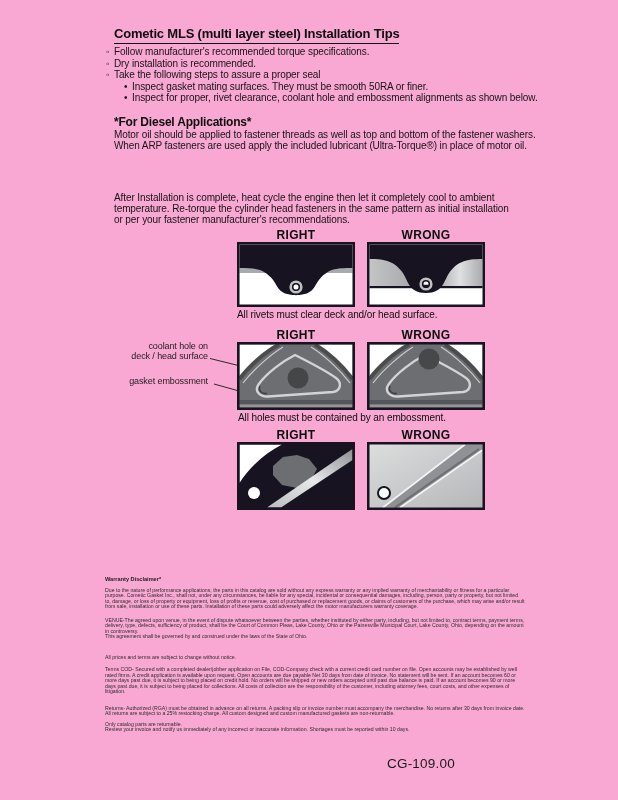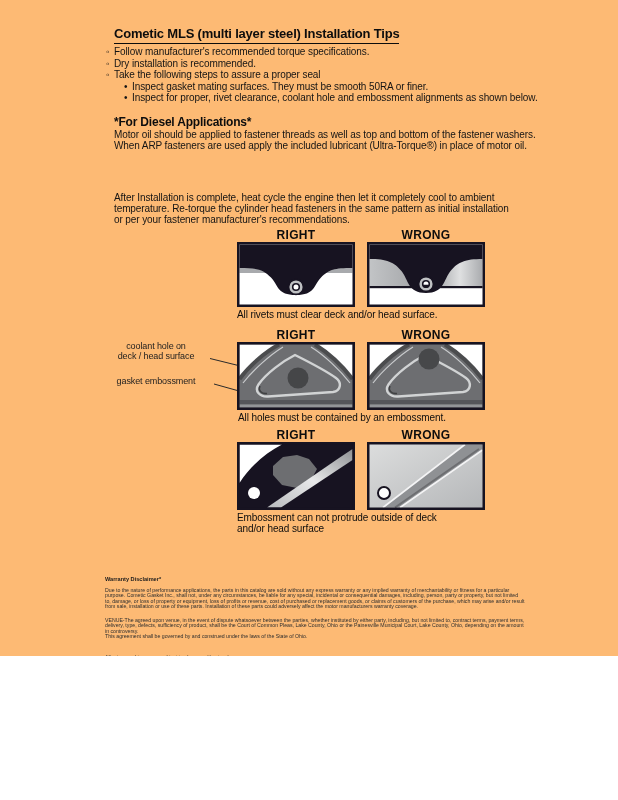--- a/index.html
+++ b/index.html
@@ -1,17 +1,17 @@
 <!DOCTYPE html>
 <html><head>
 <meta charset="utf-8">
 <style>
   html,body{margin:0;padding:0;background:#ffffff;}
   .page{
-    position:relative;width:618px;height:656px;background:#fdba74;
+    position:relative;width:618px;height:800px;background:#f9a8d4;
     font-family:"Liberation Sans","DejaVu Sans",sans-serif;color:#141414;overflow:hidden;
   }
   .abs{position:absolute;}
   .preline{white-space:pre-line;}
 
   .title{
     left:114px;top:26px;font-size:13px;font-weight:bold;letter-spacing:-0.2px;
     border-bottom:1.8px solid #0c0c0c;padding-bottom:1.5px;color:#0d0d0d;
   }
   .bullets{left:106px;top:46px;font-size:10px;letter-spacing:-0.1px;}
@@ -26,21 +26,21 @@
   .dlabel{width:118px;text-align:center;font-size:12px;font-weight:bold;letter-spacing:0.3px;color:#0d0d0d;}
   .lab-r1{top:228px;} .lab-r2{top:328px;} .lab-r3{top:428px;}
   .col-right{left:237px;} .col-wrong{left:367px;}
 
   .panel{width:118px;}
   .pan-r1{top:242px;} .pan-r2{top:342px;} .pan-r3{top:442px;}
 
   .caption{font-size:10px;letter-spacing:-0.1px;color:#0d0d0d;line-height:10.5px;}
   .cap-r1{left:237px;top:310px;} .cap-r2{left:238px;top:413px;} .cap-r3{left:237px;top:513px;}
 
-  .ann{width:104px;text-align:center;font-size:9px;line-height:9.6px;color:#1e1e1e;letter-spacing:-0.1px;}
+  .ann{width:104px;text-align:right;font-size:9px;line-height:9.6px;color:#1e1e1e;letter-spacing:-0.1px;}
   .ann-coolant{left:104px;top:342px;} .ann-emboss{left:104px;top:377px;}
   .leaders{left:205px;top:350px;}
 
   .legal{left:105px;top:577px;width:420px;font-size:5.2px;line-height:5.5px;color:#2e2e2e;}
   .legal .lh{font-size:5.6px;font-weight:bold;margin:0 0 5px 0;color:#1c1c1c;}
   .legal p{margin:0 0 6px 0;}
   .legal p.mb0{margin-bottom:0;} .legal p.mb8{margin-bottom:8px;} .legal p.mb15{margin-bottom:15px;}
   .legal p.mb7{margin-bottom:7px;} .legal p.mb11{margin-bottom:11px;} .legal p.mb5{margin-bottom:5px;}
 
   .footer{left:387px;top:756px;font-size:13.5px;letter-spacing:0.2px;color:#1a1a1a;}
@@ -192,22 +192,20 @@
     </defs>
     <rect x="2" y="2" width="114" height="64" fill="url(#g3w)"></rect>
     <path d="M16,65.5 L98,2.5 L115.5,2.5 L115.5,8 L33,65.5 Z" fill="#8f9194"></path>
     <path d="M16,65.5 L98,2.5" stroke="#f4f4f5" stroke-width="1.6" fill="none"></path>
     <path d="M33,65.5 L115.5,8" stroke="#f4f4f5" stroke-width="1.6" fill="none"></path>
     <path d="M28,65.5 L112,7" stroke="#6d6e71" stroke-width="2" fill="none"></path>
     <circle cx="17" cy="51" r="6" fill="#ffffff" stroke="#171321" stroke-width="2"></circle>
     <rect x="1.25" y="1.25" width="115.5" height="65.5" fill="none" stroke="#171321" stroke-width="2.5"></rect>
   </svg>
 
-  <div class="abs caption cap-r3 preline">Embossment can not protrude outside of deck
-and/or head surface</div>
 
   <div class="abs legal">
     <div class="lh">Warranty Disclaimer*</div>
     <p class="mb8">Due to the nature of performance applications, the parts in this catalog are sold without any express warranty or any implied warranty of merchantability or fitness for a particular purpose.  Cometic Gasket Inc., shall not, under any circumstances, be liable for any special, incidental or consequential damages, including, person, party or property, but not limited to, damage, or loss of property or equipment, loss of profits or revenue, cost of purchased or replacement goods, or claims of customers of the purchase, which may arise and/or result from sale, installation or use of these parts.  Installation of these parts could adversely affect the motor manufacturers warranty coverage.</p>
     <p class="mb0">VENUE-The agreed upon venue, in the event of dispute whatsoever between the parties, whether instituted by either party, including, but not limited to, contract terms, payment terms, delivery, type, defects, sufficiency of product, shall be the Court of Common Pleas, Lake County, Ohio or the Painesville Municipal Court, Lake County, Ohio, depending on the amount in controversy.</p>
     <p class="mb15">This agreement shall be governed by and construed under the laws of the State of Ohio.</p>
     <p class="mb7">All prices and terms are subject to change without notice.</p>
     <p class="mb11">Terms COD- Secured with a completed dealer/jobber application on File, COD-Company check with a current credit card number on file.  Open accounts may be established by well rated firms.  A credit application is available upon request.  Open accounts are due payable Net 30 days from date of invoice.  No statement will be sent.  If an account becomes 60 or more days past due, it is subject to being placed on credit hold.  No orders will be shipped or new orders accepted until past due balance is paid.  If an account becomes 90 or more days past due, it is subject to being placed for collections.  All costs of collection are the responsibility of the customer, including attorney fees, court costs, and other expenses of litigation.</p>
     <p class="mb5">Returns- Authorized (RGA) must be obtained in advance on all returns.  A packing slip or invoice number must accompany the merchandise.  No returns after 30 days from invoice date.  All returns are subject to a 25% restocking charge.  All custom designed and custom manufactured gaskets are non-returnable.</p>
     <p class="mb0">Only catalog parts are returnable.</p>

